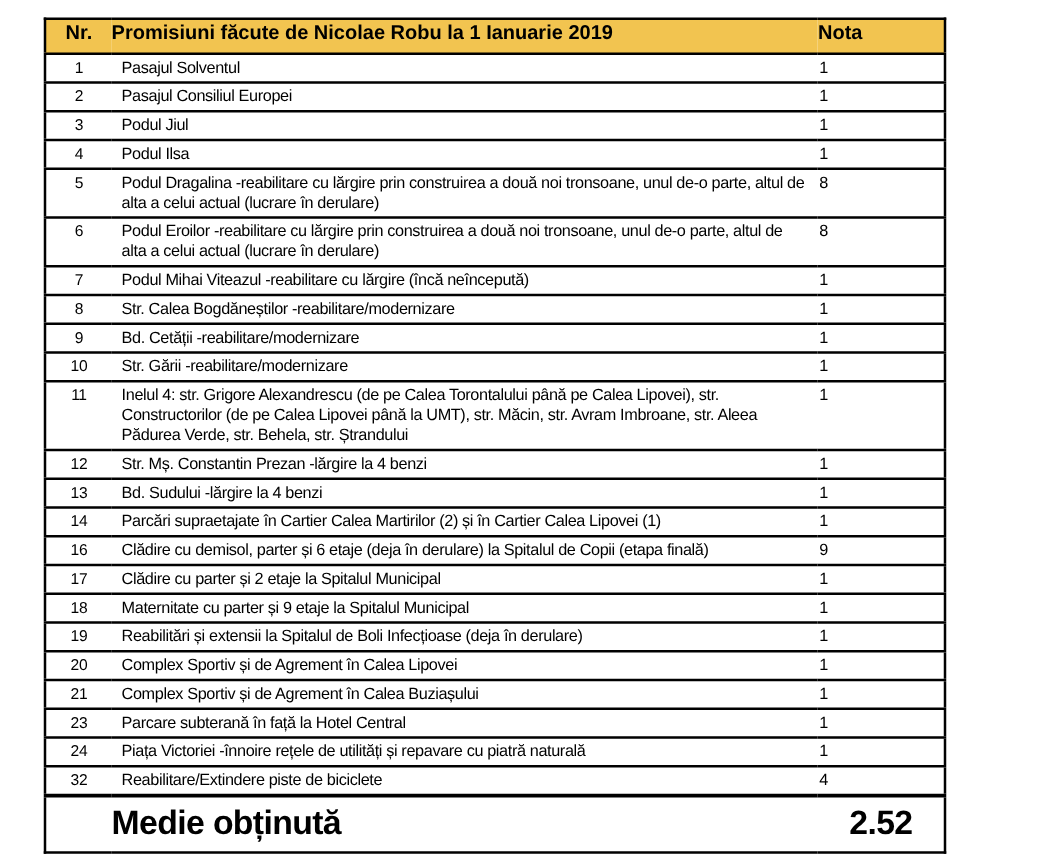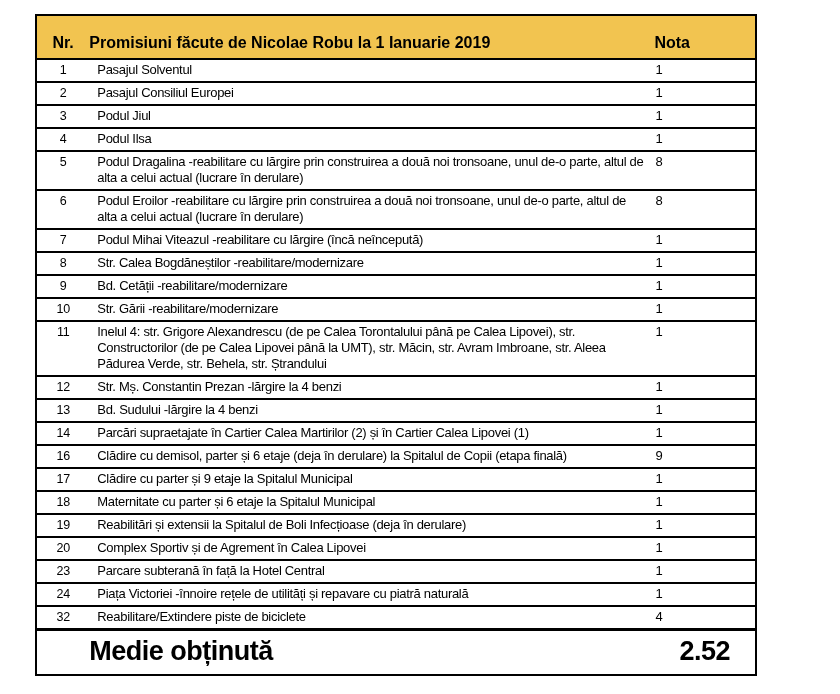--- a/index.html
+++ b/index.html
@@ -26,21 +26,21 @@
     border-collapse: collapse;
     table-layout: fixed;
     border: 2px solid var(--border-color, #000);
   }
   
   thead tr.head th {
     background: var(--header-bg, #F2C450);
     border-bottom: 2px solid var(--border-color, #000);
     font-size: 16px;
     font-weight: bold;
-    padding: 18px 0 6px 0;
+    padding: 2px 0 6px 0;
     line-height: 18px;
   }
   
   .c-nr   { width: 52px;  text-align: center; }
   .c-text { width: 562px; text-align: left; padding-left: 8px; padding-right: 10px; }
   .c-nota { width: 100px; text-align: left; }
 
   
   tbody td {
     border-bottom: 2px solid var(--border-color, #000);
@@ -148,36 +148,41 @@
           <td class="c-text">Parcări supraetajate în Cartier Calea Martirilor (2) și în Cartier Calea Lipovei (1)</td>
           <td class="c-nota">1</td>
         </tr>
         <tr>
           <td class="c-nr">16</td>
           <td class="c-text">Clădire cu demisol, parter și 6 etaje (deja în derulare) la Spitalul de Copii (etapa finală)</td>
           <td class="c-nota">9</td>
         </tr>
         <tr>
           <td class="c-nr">17</td>
-          <td class="c-text">Clădire cu parter și 9 etaje la Spitalul Municipal</td>
+          <td class="c-text">Clădire cu parter și 2 etaje la Spitalul Municipal</td>
           <td class="c-nota">1</td>
         </tr>
         <tr>
           <td class="c-nr">18</td>
-          <td class="c-text">Maternitate cu parter și 6 etaje la Spitalul Municipal</td>
+          <td class="c-text">Maternitate cu parter și 9 etaje la Spitalul Municipal</td>
           <td class="c-nota">1</td>
         </tr>
         <tr>
           <td class="c-nr">19</td>
           <td class="c-text">Reabilitări și extensii la Spitalul de Boli Infecțioase (deja în derulare)</td>
           <td class="c-nota">1</td>
         </tr>
         <tr>
           <td class="c-nr">20</td>
           <td class="c-text">Complex Sportiv și de Agrement în Calea Lipovei</td>
+          <td class="c-nota">1</td>
+        </tr>
+        <tr>
+          <td class="c-nr">21</td>
+          <td class="c-text">Complex Sportiv și de Agrement în Calea Buziașului</td>
           <td class="c-nota">1</td>
         </tr>
         <tr>
           <td class="c-nr">23</td>
           <td class="c-text">Parcare subterană în față la Hotel Central</td>
           <td class="c-nota">1</td>
         </tr>
         <tr>
           <td class="c-nr">24</td>
           <td class="c-text">Piața Victoriei -înnoire rețele de utilități și repavare cu piatră naturală</td>

